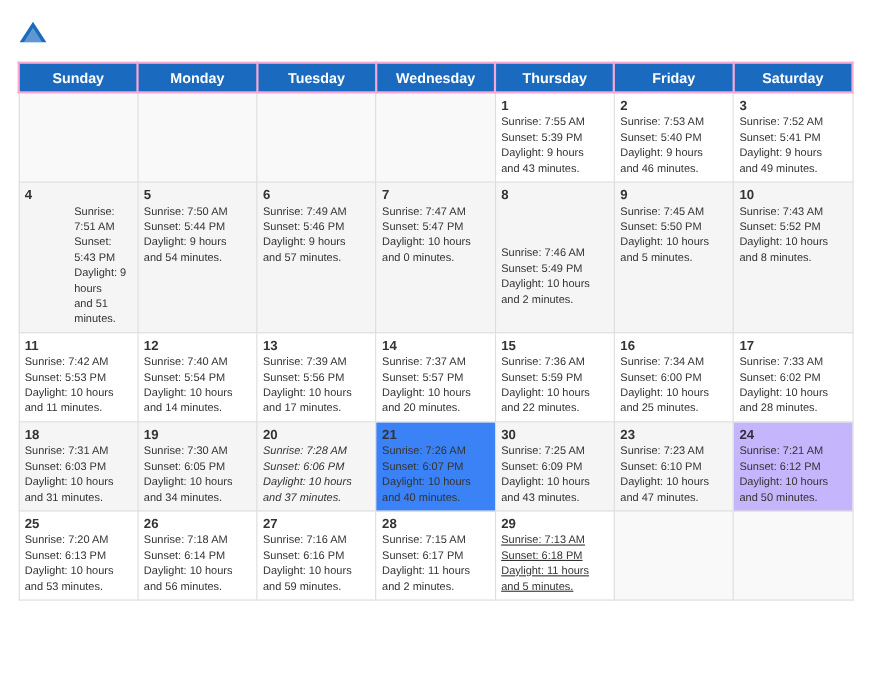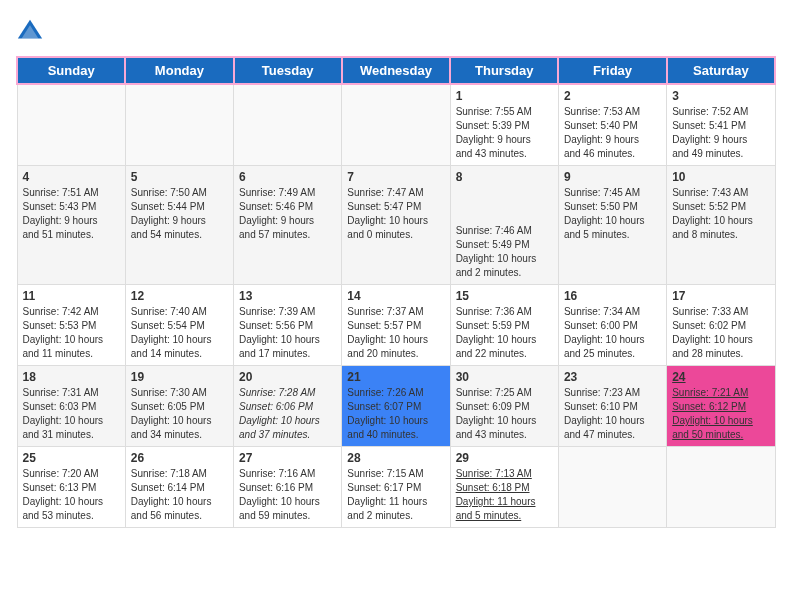--- a/index.html
+++ b/index.html
@@ -152,21 +152,21 @@
           <span class="day-number">3</span>
           <div class="day-info" style="white-space: pre-line;">Sunrise: 7:52 AM
 Sunset: 5:41 PM
 Daylight: 9 hours
 and 49 minutes.</div>
         </td>
       </tr>
       <tr class="week-row" style="background: rgb(249, 249, 249);">
         <td style="background: rgb(245, 245, 245);">
           <span class="day-number">4</span>
-          <div class="day-info" style="white-space: pre-line;">Sunrise: 7:51 AM
+          <div class="day-info" style="white-space: pre-line; margin-left: 45px;">Sunrise: 7:51 AM
 Sunset: 5:43 PM
 Daylight: 9 hours
 and 51 minutes.</div>
         </td>
         <td style="background: rgb(245, 245, 245);">
           <span class="day-number">5</span>
           <div class="day-info" style="white-space: pre-line;">Sunrise: 7:50 AM
 Sunset: 5:44 PM
 Daylight: 9 hours
 and 54 minutes.</div>
@@ -294,21 +294,21 @@
 Daylight: 10 hours
 and 43 minutes.</div>
         </td>
         <td style="background: rgb(245, 245, 245);">
           <span class="day-number">23</span>
           <div class="day-info" style="white-space: pre-line;">Sunrise: 7:23 AM
 Sunset: 6:10 PM
 Daylight: 10 hours
 and 47 minutes.</div>
         </td>
-        <td style="background: #ec4899; text-decoration: underline;">
+        <td style="background: #c4b5fd;">
           <span class="day-number">24</span>
           <div class="day-info" style="white-space: pre-line;">Sunrise: 7:21 AM
 Sunset: 6:12 PM
 Daylight: 10 hours
 and 50 minutes.</div>
         </td>
       </tr>
       <tr class="week-row">
         <td>
           <span class="day-number">25</span>

